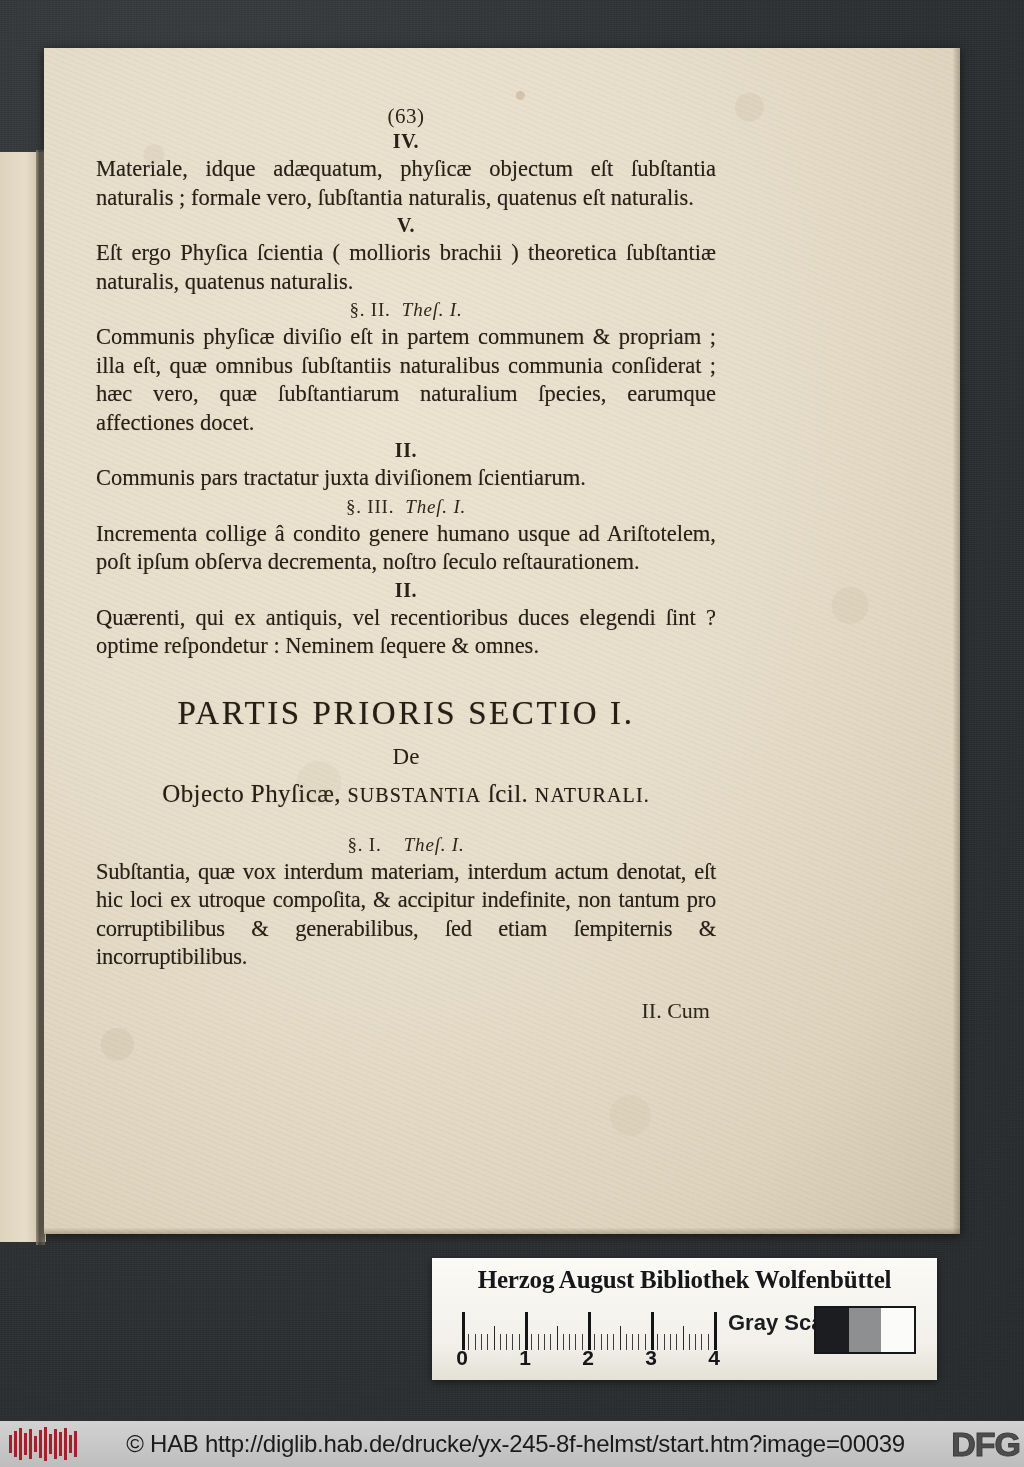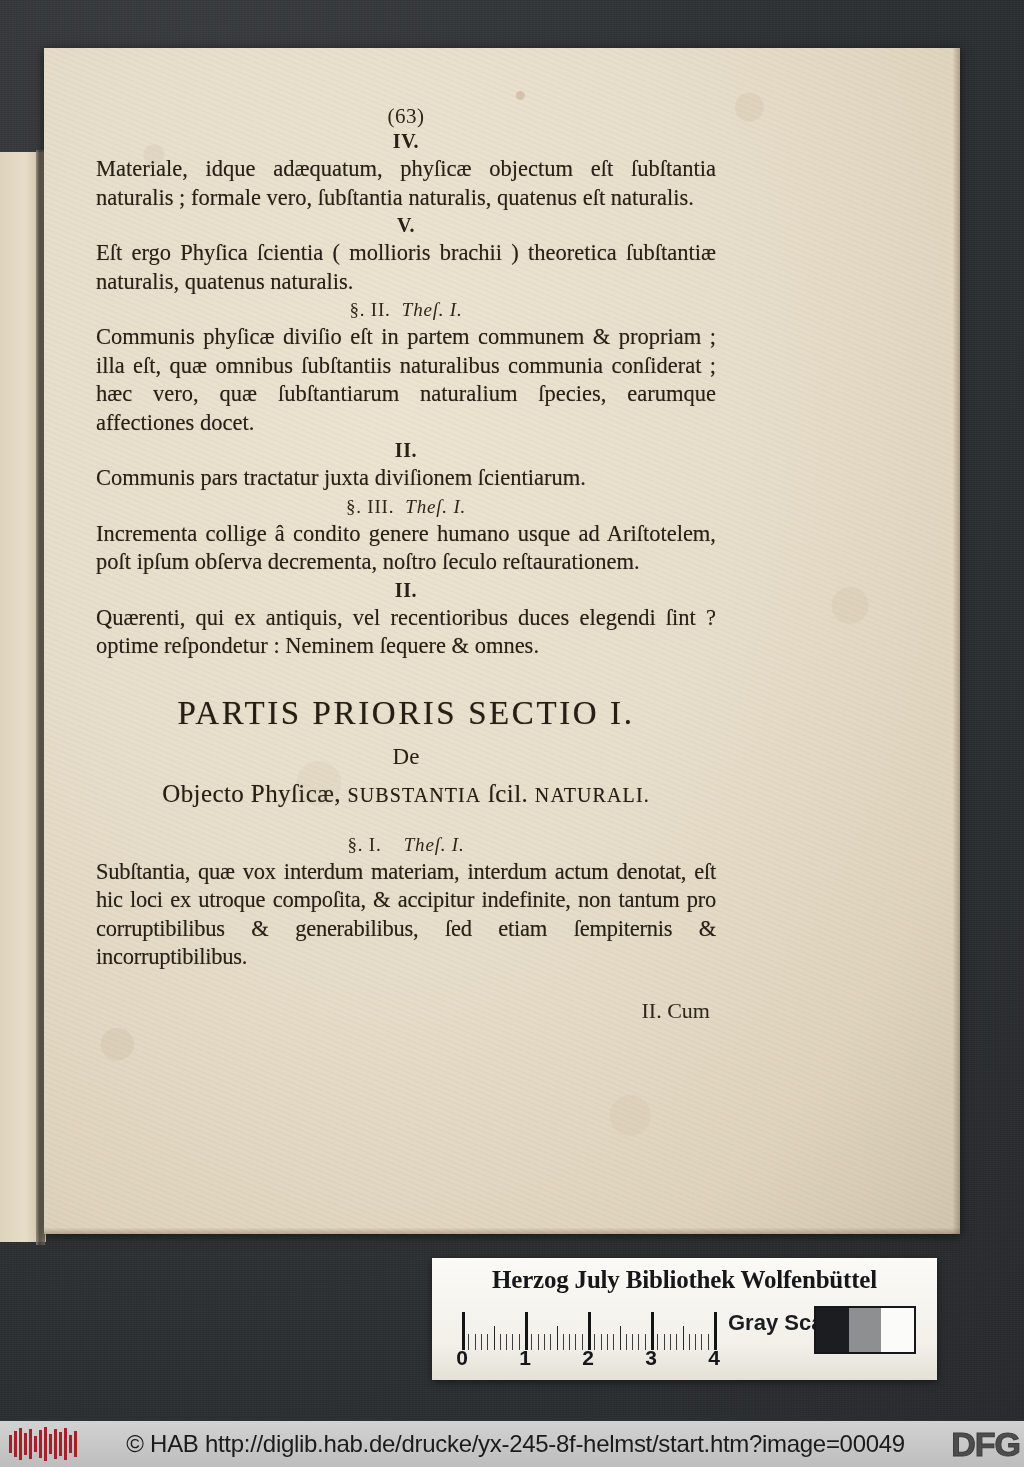--- a/index.html
+++ b/index.html
@@ -204,21 +204,21 @@
         <span>Theſ. I.</span>
       </div>
 
       <p class="para tight">Subſtantia, quæ vox interdum materiam, interdum actum denotat, eſt hic loci ex utroque compoſita, &amp; accipitur indefinite, non tantum pro corruptibilibus &amp; generabilibus, ſed etiam ſempiternis &amp; incorruptibilibus.</p>
 
       <div class="catchword">II. Cum</div>
     </div>
   </div>
 
   <div class="scalecard">
-    <div class="card-title">Herzog July Bibliothek Wolfenbüttel</div>
+    <div class="card-title">Herzog August Bibliothek Wolfenbüttel</div>
     <div class="ruler" id="ruler">
         <div class="tick cm" style="left: 0px;"></div>
         <div class="tick mm" style="left: 6.3px;"></div>
         <div class="tick mm" style="left: 12.6px;"></div>
         <div class="tick mm" style="left: 18.9px;"></div>
         <div class="tick mm" style="left: 25.2px;"></div>
         <div class="tick half" style="left: 31.5px;"></div>
         <div class="tick mm" style="left: 37.8px;"></div>
         <div class="tick mm" style="left: 44.1px;"></div>
         <div class="tick mm" style="left: 50.4px;"></div>
@@ -280,17 +280,17 @@
         <i style="height: 16px; background: rgb(164, 32, 42);"></i>
         <i style="height: 28px; background: rgb(164, 32, 42);"></i>
         <i style="height: 34px; background: rgb(164, 32, 42);"></i>
         <i style="height: 20px; background: rgb(164, 32, 42);"></i>
         <i style="height: 30px; background: rgb(164, 32, 42);"></i>
         <i style="height: 24px; background: rgb(164, 32, 42);"></i>
         <i style="height: 32px; background: rgb(164, 32, 42);"></i>
         <i style="height: 18px; background: rgb(164, 32, 42);"></i>
         <i style="height: 26px; background: rgb(164, 32, 42);"></i>
       </div>
-    <div class="footer-url">© HAB http://diglib.hab.de/drucke/yx-245-8f-helmst/start.htm?image=00049</div>
+    <div class="footer-url">© HAB http://diglib.hab.de/drucke/yx-245-8f-helmst/start.htm?image=00039</div>
     <div class="dfg">DFG</div>
   </div>
 
 </div>
 
 </body></html>

